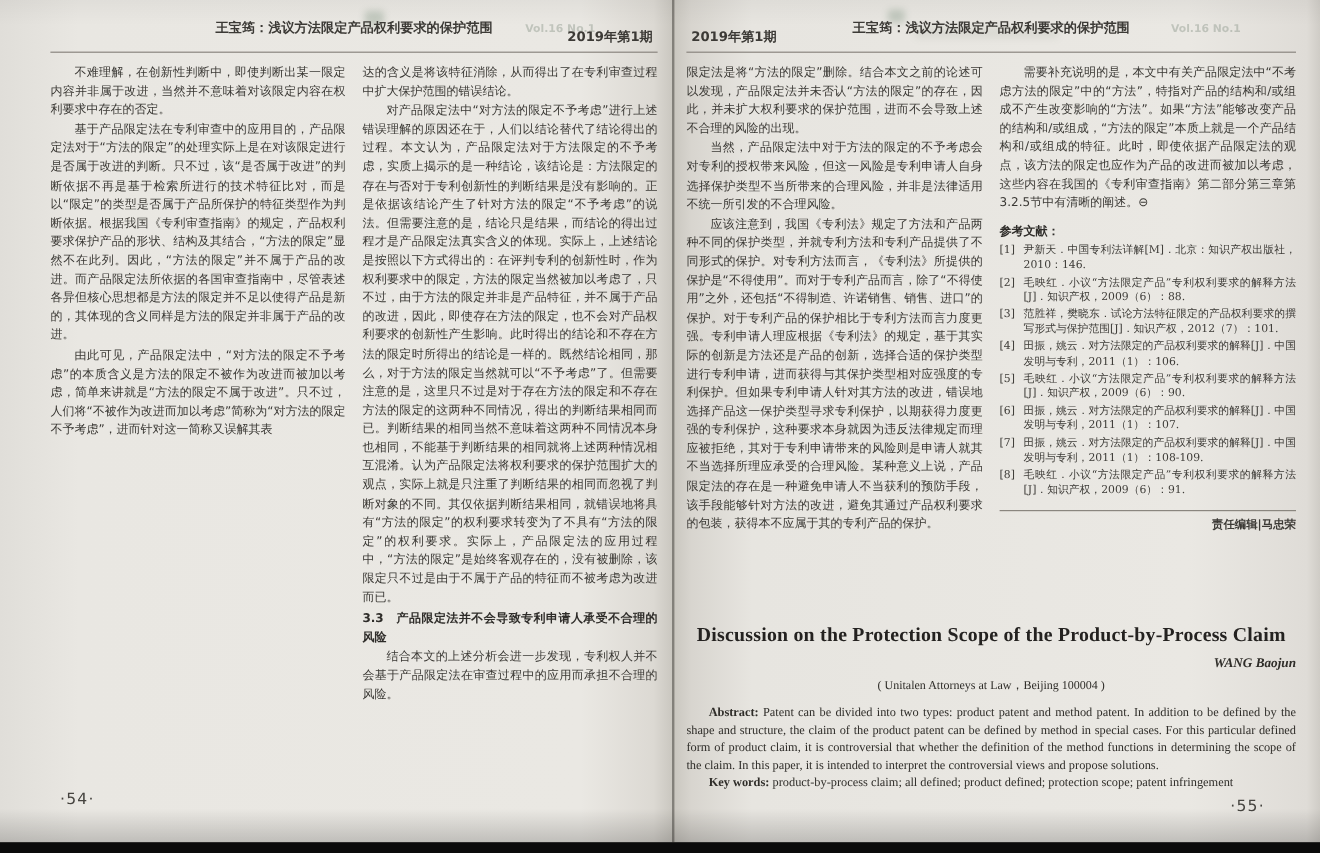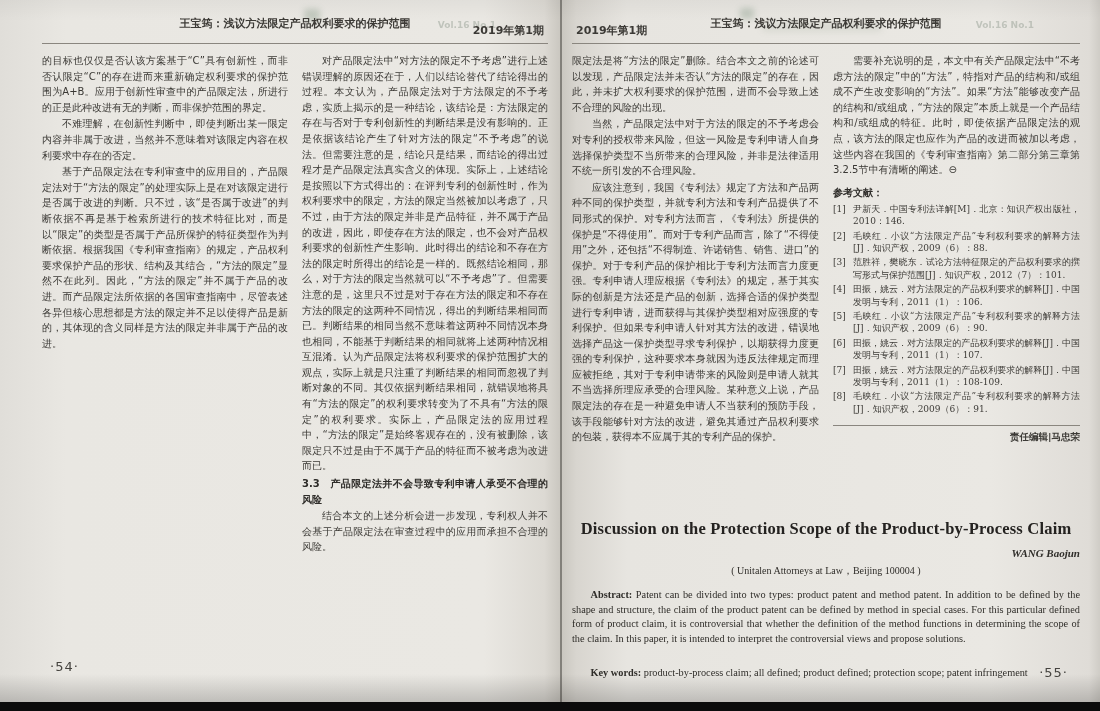--- a/index.html
+++ b/index.html
@@ -78,26 +78,26 @@
   }
   .en-title{
     text-align:center;font-size:16.5px;font-weight:bold;letter-spacing:0.2px;
     margin:0 0 8px 0;color:#242220;
   }
   .en-author{text-align:right;font-size:11px;font-weight:bold;font-style:italic;margin:0 0 5px 0;}
   .en-affil{text-align:center;font-size:10px;margin:0 0 10px 0;}
   .en-abstract,.en-keywords{
     font-size:10.3px;line-height:1.42;text-align:justify;margin:0;text-indent:1.8em;
   }
-  .en-keywords{margin-top:20px;}
+  .en-keywords{margin-top:0;}
   .en-label{font-weight:bold;}
 
   .pagenum{position:absolute;bottom:24px;font-size:13px;color:#45433f;letter-spacing:1px;}
   .pagenum-left{left:8px;}
-  .pagenum-right{right:12px;bottom:18px;}
+  .pagenum-right{right:26px;bottom:18px;}
 
   
   .ghost-vol{
     position:absolute;top:12px;font-size:9px;color:#7d8a7d;opacity:0.38;font-weight:bold;
   }
   .ghost-vol.gl{right:52px;}
   .ghost-vol.gr{right:46px;}
   .ghost-smudge{
     position:absolute;border-radius:2px;filter:blur(3px);
     background:#4f6e55;opacity:0.25;
@@ -115,25 +115,26 @@
     <div class="ghost-smudge s1"></div>
     <div class="ghost-vol gl">Vol.16  No.1</div>
 
     <div class="page-header">
       <span>王宝筠：浅议方法限定产品权利要求的保护范围</span>
       <span class="issue-right">2019年第1期</span>
     </div>
 
     <div class="cols">
       <div class="col">
-        <p class="noindent">的目标也仅仅是否认该方案基于“C”具有创新性，而非否认限定“C”的存在进而来重新确定权利要求的保护范围为A+B。应用于创新性审查中的产品限定法，所进行的正是此种改进有无的判断，而非保护范围的界定。</p>
         <p>不难理解，在创新性判断中，即使判断出某一限定内容并非属于改进，当然并不意味着对该限定内容在权利要求中存在的否定。</p>
         <p>基于产品限定法在专利审查中的应用目的，产品限定法对于“方法的限定”的处理实际上是在对该限定进行是否属于改进的判断。只不过，该“是否属于改进”的判断依据不再是基于检索所进行的技术特征比对，而是以“限定”的类型是否属于产品所保护的特征类型作为判断依据。根据我国《专利审查指南》的规定，产品权利要求保护产品的形状、结构及其结合，“方法的限定”显然不在此列。因此，“方法的限定”并不属于产品的改进。而产品限定法所依据的各国审查指南中，尽管表述各异但核心思想都是方法的限定并不足以使得产品是新的，其体现的含义同样是方法的限定并非属于产品的改进。</p>
-      </div>
-      <div class="col">
+        <p>由此可见，产品限定法中，“对方法的限定不予考虑”的本质含义是方法的限定不被作为改进而被加以考虑，简单来讲就是“方法的限定不属于改进”。只不过，人们将“不被作为改进而加以考虑”简称为“对方法的限定不予考虑”，进而针对这一简称又误解其表</p>
+      </div>
+      <div class="col">
+        <p class="noindent">达的含义是将该特征消除，从而得出了在专利审查过程中扩大保护范围的错误结论。</p>
         <p>对产品限定法中“对方法的限定不予考虑”进行上述错误理解的原因还在于，人们以结论替代了结论得出的过程。本文认为，产品限定法对于方法限定的不予考虑，实质上揭示的是一种结论，该结论是：方法限定的存在与否对于专利创新性的判断结果是没有影响的。正是依据该结论产生了针对方法的限定“不予考虑”的说法。但需要注意的是，结论只是结果，而结论的得出过程才是产品限定法真实含义的体现。实际上，上述结论是按照以下方式得出的：在评判专利的创新性时，作为权利要求中的限定，方法的限定当然被加以考虑了，只不过，由于方法的限定并非是产品特征，并不属于产品的改进，因此，即使存在方法的限定，也不会对产品权利要求的创新性产生影响。此时得出的结论和不存在方法的限定时所得出的结论是一样的。既然结论相同，那么，对于方法的限定当然就可以“不予考虑”了。但需要注意的是，这里只不过是对于存在方法的限定和不存在方法的限定的这两种不同情况，得出的判断结果相同而已。判断结果的相同当然不意味着这两种不同情况本身也相同，不能基于判断结果的相同就将上述两种情况相互混淆。认为产品限定法将权利要求的保护范围扩大的观点，实际上就是只注重了判断结果的相同而忽视了判断对象的不同。其仅依据判断结果相同，就错误地将具有“方法的限定”的权利要求转变为了不具有“方法的限定”的权利要求。实际上，产品限定法的应用过程中，“方法的限定”是始终客观存在的，没有被删除，该限定只不过是由于不属于产品的特征而不被考虑为改进而已。</p>
         <p class="h">3.3　产品限定法并不会导致专利申请人承受不合理的风险</p>
         <p>结合本文的上述分析会进一步发现，专利权人并不会基于产品限定法在审查过程中的应用而承担不合理的风险。</p>
       </div>
     </div>
 
     <div class="pagenum pagenum-left">·54·</div>
   </div>
 
   <div class="page page-right">

